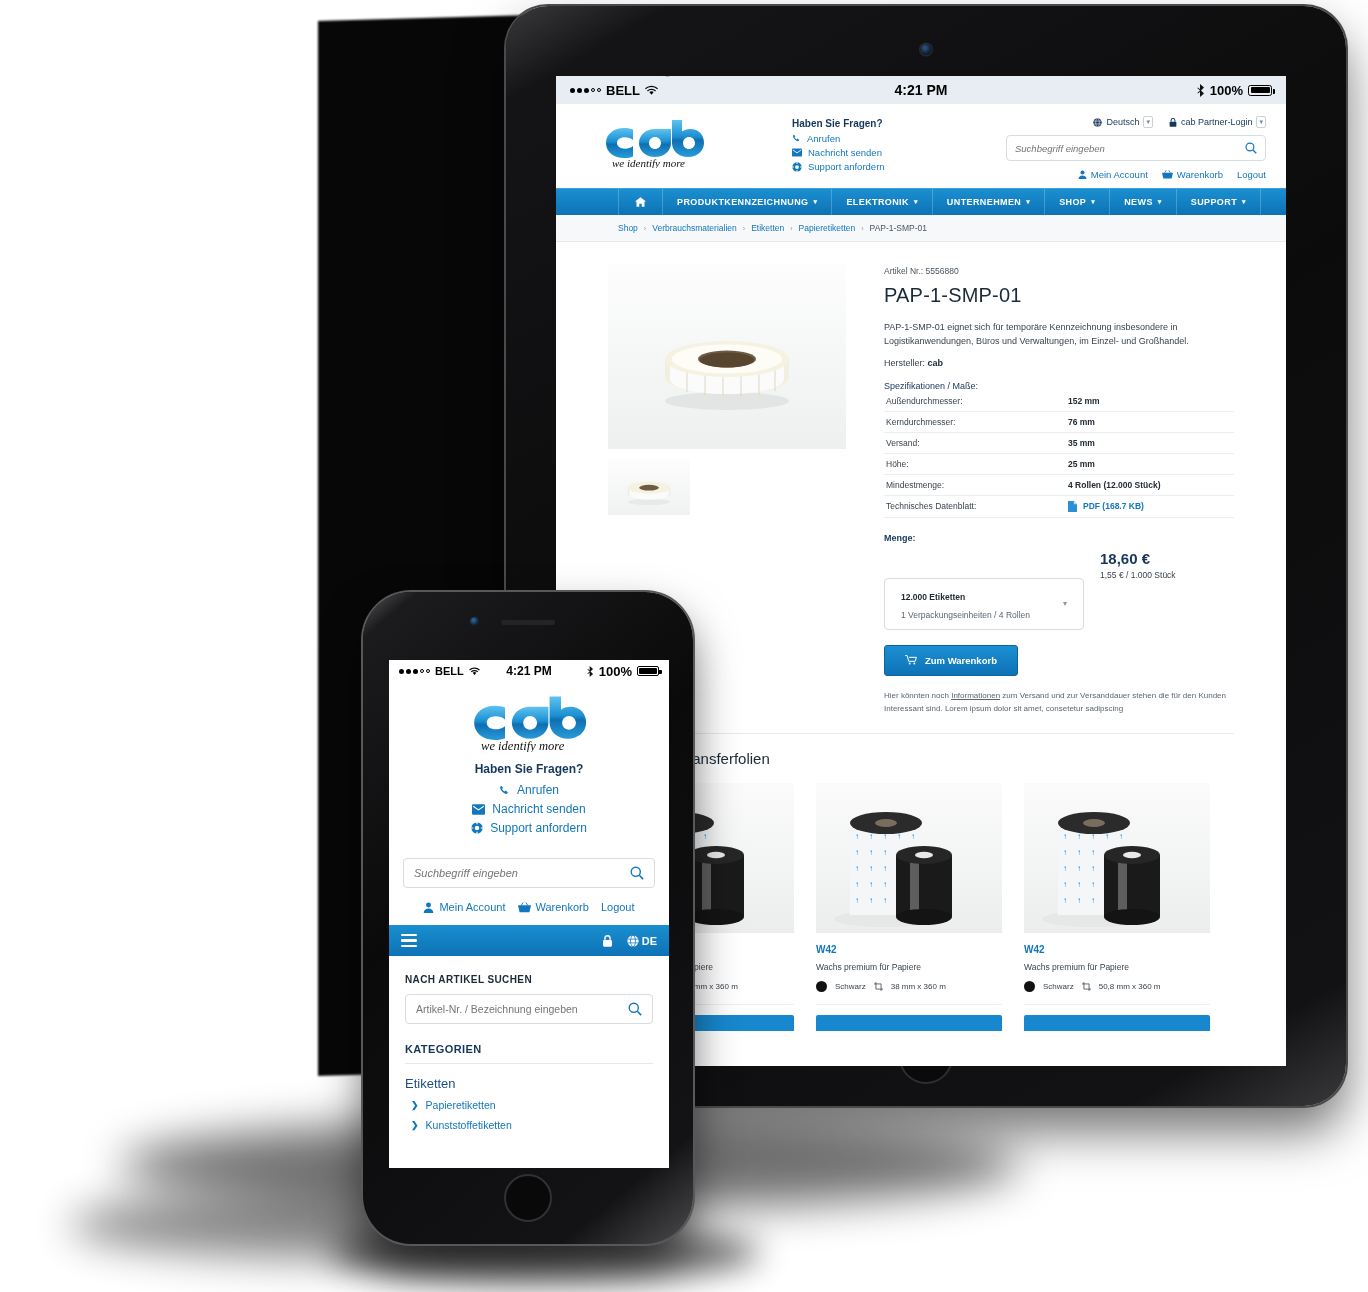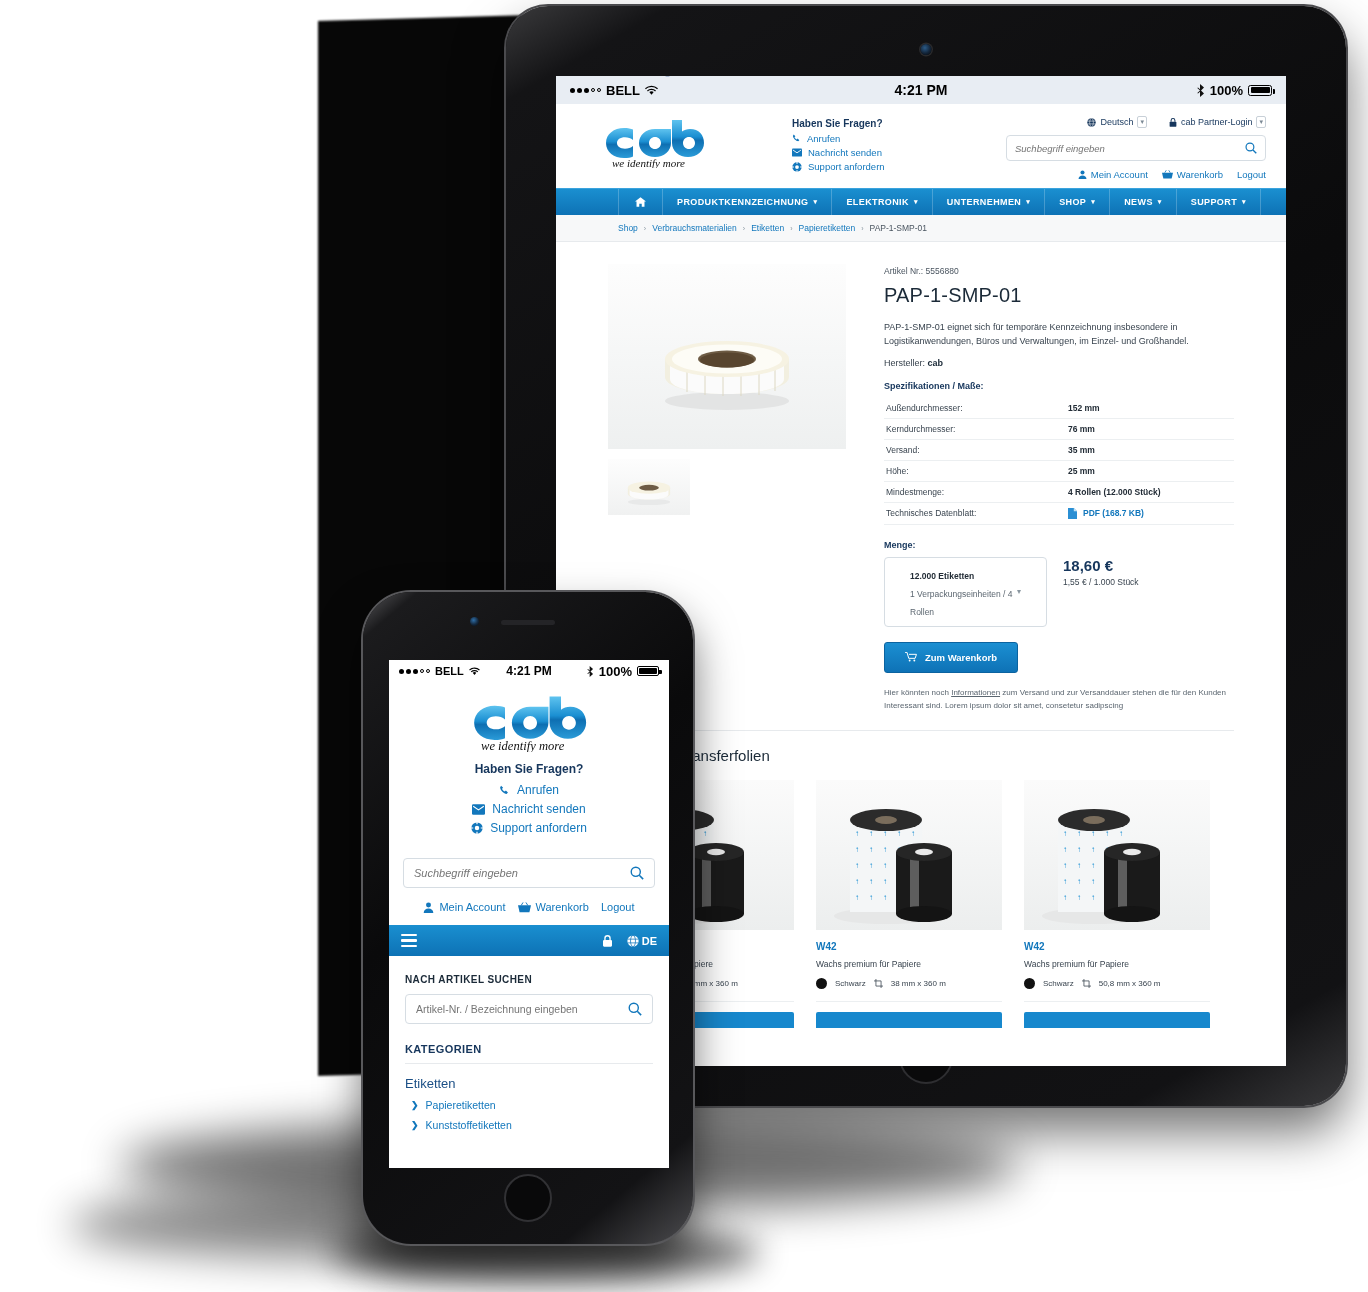--- a/index.html
+++ b/index.html
@@ -64,21 +64,21 @@
   
   .site-header { background:#fff; padding: 12px 20px 8px 20px; display:flex; align-items:flex-start; position:relative; }
   .logo-wrap { width: 180px; padding-left: 22px; padding-top: 4px; }
   .logo svg { display:block; }
   .contact-col { margin-left: 36px; padding-top: 2px; }
   .contact-title { font-size: 10px; font-weight: bold; color:#16365c; margin-bottom: 4px; }
   .contact-link { font-size: 9.5px; color:#1277bc; display:flex; align-items:center; gap:6px; margin-bottom: 3px; }
   .contact-link svg { flex: none; }
 
   .right-col { margin-left:auto; width: 260px; padding-top: 0; }
-  .right-top { display:flex; justify-content:flex-end; gap:22px; font-size:9px; color:#16365c; align-items:center; margin-bottom:7px; }
+  .right-top { display:flex; justify-content:flex-end; gap:16px; font-size:9px; color:#16365c; align-items:center; margin-bottom:7px; }
   .chip { display:flex; align-items:center; gap:4px; }
   .caret-box { border:1px solid #c8d0d8; border-radius:2px; padding:0 2px; font-size:7px; line-height:10px; color:#7b8894; }
   .search-box {
     border:1px solid #d6dde3; border-radius:4px; height:26px; display:flex; align-items:center;
     padding:0 8px; background:#fff;
   }
   .search-box input {
     border:0; outline:0; flex:1; font-size:9.5px; font-style:italic; color:#9aa5ae;
     font-family:"Liberation Sans", sans-serif; background:transparent;
   }
@@ -117,32 +117,32 @@
   .thumb {
     margin-top: 10px; width: 82px; height: 56px; background:linear-gradient(#fdfdfd,#f0f1f1);
     display:flex; align-items:center; justify-content:center; overflow:hidden;
   }
   .details { flex:1; padding-top: 2px; }
   .art-nr { font-size: 8.5px; color:#4a5560; margin-bottom: 8px; }
   .prod-title { font-size: 20px; color:#1b2a38; font-weight:400; letter-spacing:.2px; margin-bottom: 14px; }
   .prod-desc { font-size:9px; color:#39444f; line-height:1.55; margin-bottom: 9px; max-width: 330px;}
   .maker { font-size:9px; color:#39444f; margin-bottom: 13px; }
   .maker b { color:#1b2a38; }
-  .spec-head { font-size:9px; font-weight:bold; color:#16365c; margin-bottom: 7px; }
+  .spec-head { font-size:9px; font-weight:normal; color:#16365c; }
   table.specs { width: 100%; border-collapse: collapse; max-width: 360px;}
   table.specs td { font-size:8.5px; color:#39444f; padding:5px 2px; border-bottom:1px solid #eceff1; }
   table.specs td.k { width: 52%; }
   table.specs td.v { font-weight:bold; color:#222c36; }
   .pdf-link { color:#1277bc; font-weight:bold; display:flex; align-items:center; gap:6px; }
 
   .menge-label { font-size:9px; font-weight:bold; color:#16365c; margin: 15px 0 7px 0; }
   .buy-row { display:flex; align-items:flex-start; gap:16px; }
   .qty-select {
-    width: 163px; border:1px solid #d6dde3; border-radius:4px; padding:7px 25px; background:#fff;
-    display:flex; align-items:center; justify-content:space-between;
+    width: 200px; border:1px solid #d6dde3; border-radius:4px; padding:7px 16px; background:#fff;
+    display:flex; align-items:center; justify-content:space-between;margin-top:28px;
   }
   .qty-t1 { font-size:8.5px; font-weight:bold; color:#222c36; }
   .qty-t2 { font-size:8.5px; color:#5b6670; margin-top:2px; }
   .qty-caret { color:#8a96a0; font-size:8px; }
   .price-main { font-size:15px; font-weight:bold; color:#16365c; }
   .price-sub { font-size:8.5px; color:#39444f; margin-top:3px; }
   .cart-btn {
     margin-top: 15px; background: linear-gradient(#1b8fd2,#0e72b6); border:1px solid #0b63a0;
     border-radius:3px; color:#fff; font-size:9.5px; font-weight:bold;
     padding: 9px 20px; display:inline-flex; align-items:center; gap:8px;

